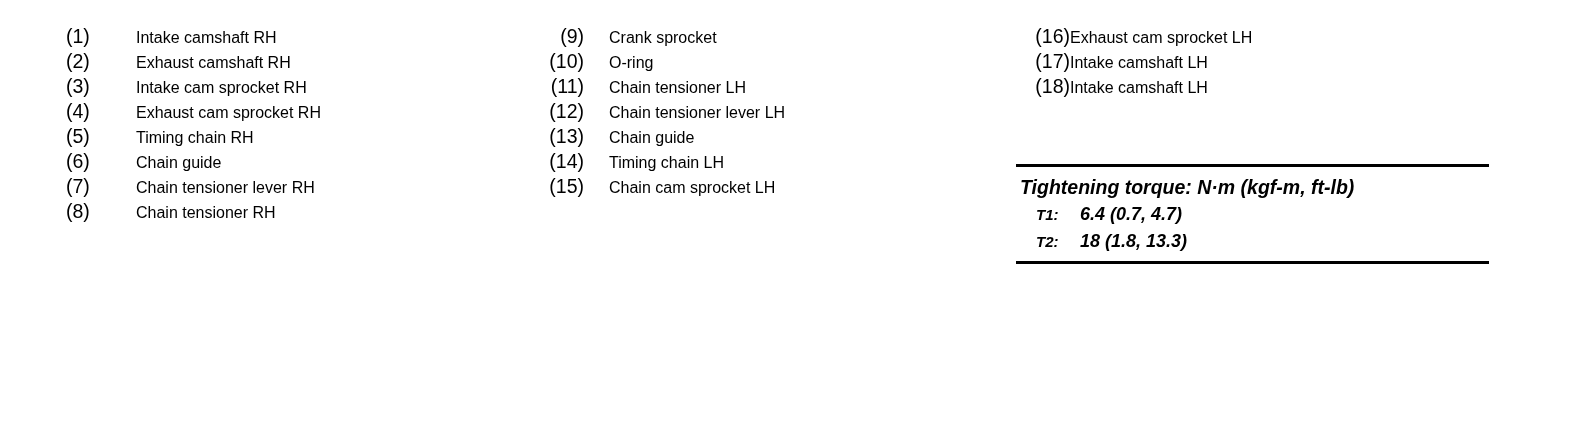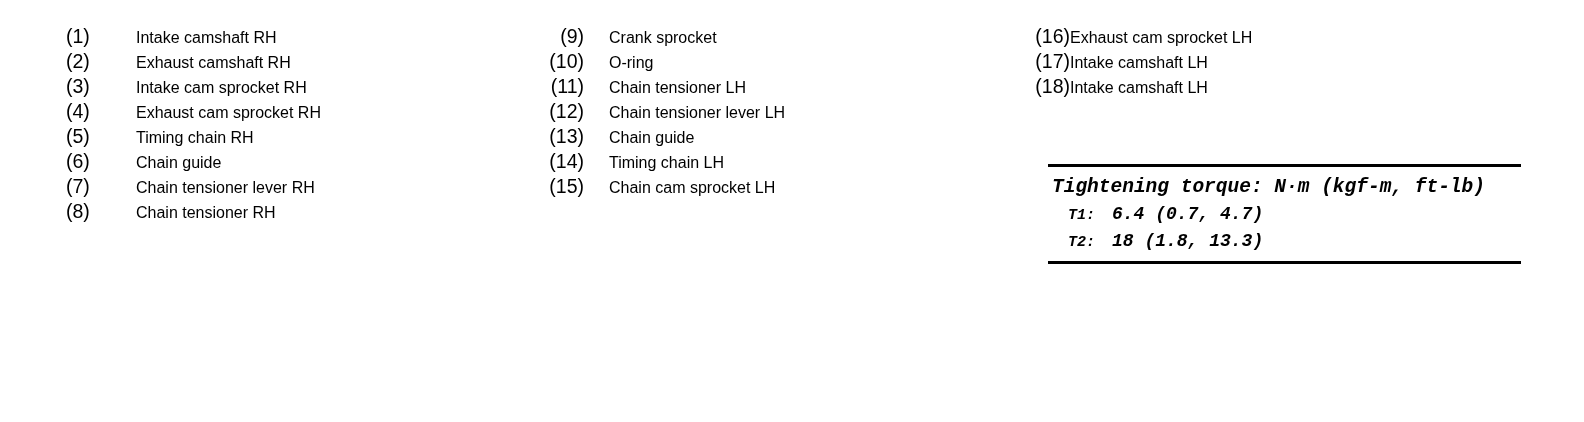--- a/index.html
+++ b/index.html
@@ -54,24 +54,23 @@
   }
 
   #col-1 .legend-label { margin-left: 28px; }
   #col-2 .legend-label { margin-left: 25px; }
   #col-3 .legend-label { margin-left: 0; }
 
   
 
   #torque-table {
     position: absolute;
-    left: 1048px;
+    left: 1016px;
     top: 164px;
     width: 473px;
-    font-family: Liberation Mono, monospace;
   }
 
   .torque-rule {
     width: 100%;
     height: 3px;
     background: #000000;
   }
 
   .torque-body {
     padding: 7px 0 6px 0;

